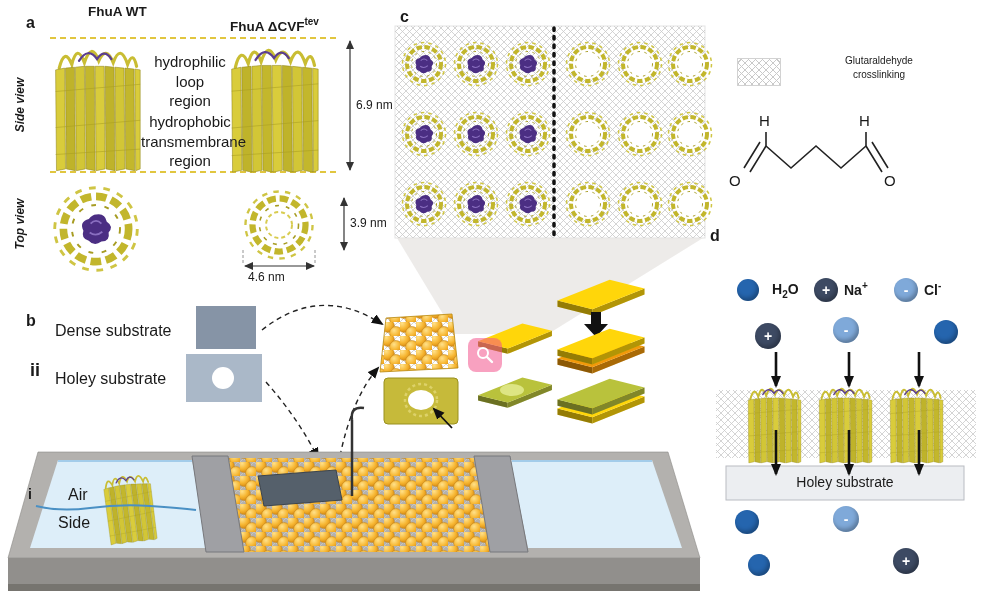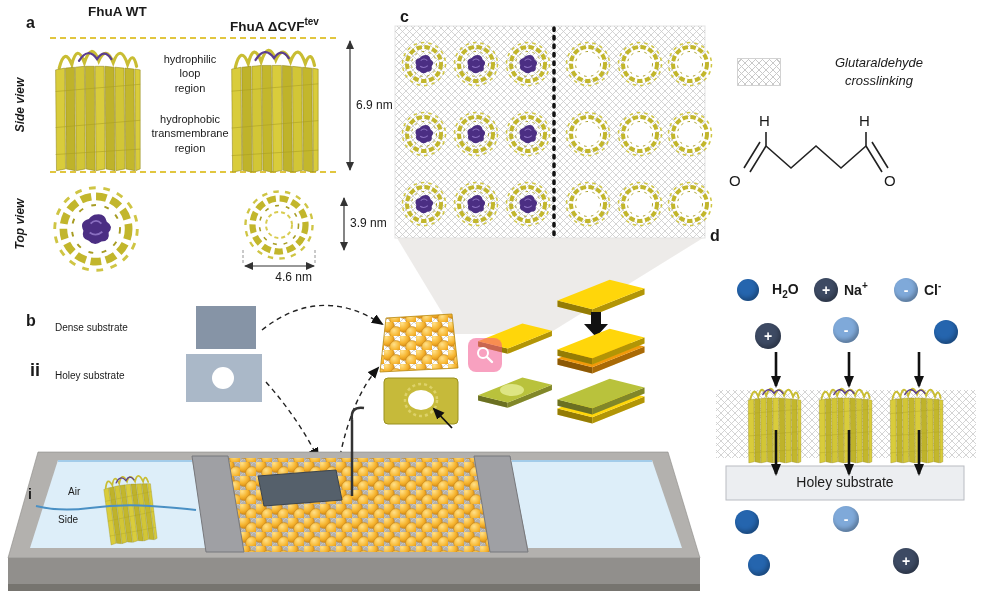--- a/index.html
+++ b/index.html
@@ -3,30 +3,30 @@
 <meta charset="utf-8">
 <style>
   html,body{margin:0;padding:0;background:#fff;}
   .fig{position:relative;width:986px;height:593px;background:#ffffff;overflow:hidden;
        font-family:"Liberation Sans",sans-serif;color:#1a1a1a;}
   .abs{position:absolute;}
   .plabel{font-weight:bold;font-size:16px;}
   .coltitle{font-weight:bold;font-size:13.5px;white-space:nowrap;}
   .rot{position:absolute;font-style:italic;font-weight:bold;font-size:12px;text-align:center;
        transform:rotate(-90deg);white-space:nowrap;}
-  .regionlbl{position:absolute;font-size:11px;line-height:1.3;text-align:center;white-space:pre-line;}
+  .regionlbl{position:absolute;font-size:15px;line-height:1.3;text-align:center;white-space:pre-line;}
   .dim{position:absolute;font-size:12px;white-space:nowrap;}
-  .lbl14{font-size:10px;white-space:nowrap;text-align:center;}
+  .lbl14{font-size:16px;white-space:nowrap;text-align:center;}
   .ion{position:absolute;border-radius:50%;color:#fff;font-weight:bold;
        display:flex;align-items:center;justify-content:center;font-size:14px;line-height:1;
        box-shadow:inset -2px -3px 4px rgba(0,0,0,.28);}
   .hatchswatch{position:absolute;border:1px solid #d2d2d2;
        background-image:repeating-linear-gradient(45deg,#c9c9c9 0,#c9c9c9 1px,transparent 1px,transparent 5px),
                         repeating-linear-gradient(-45deg,#c9c9c9 0,#c9c9c9 1px,transparent 1px,transparent 5px);}
-  .glutitle{position:absolute;font-size:13px;text-align:center;white-space:pre-line;line-height:1.35;font-style:italic;}
+  .glutitle{position:absolute;font-size:10px;text-align:center;white-space:pre-line;line-height:1.35;}
   .atom{position:absolute;font-size:15px;font-weight:normal;}
   .badge{position:absolute;background:rgba(242,84,140,.55);border-radius:8px;
        display:flex;align-items:center;justify-content:center;}
   .dtitle{font-weight:bold;font-size:14.5px;white-space:nowrap;}
   .legendlbl{position:absolute;font-size:14px;font-weight:bold;white-space:nowrap;}
   sub,sup{font-size:10px;}
   .substratebar{position:absolute;font-size:14px;text-align:center;white-space:nowrap;}
 </style>
 </head>
 <body>
@@ -242,21 +242,21 @@
   <div class="rot" style="left:-18px;top:98px;width:76px">Side view</div>
   <div class="rot" style="left:-15px;top:217px;width:70px">Top view</div>
   <div class="regionlbl" style="left:150px;top:52px;width:80px">hydrophilic
 loop
 region</div>
   <div class="regionlbl" style="left:141px;top:112px;width:98px">hydrophobic
 transmembrane
 region</div>
   <div class="dim" style="left:356px;top:98px">6.9 nm</div>
   <div class="dim" style="left:350px;top:216px">3.9 nm</div>
-  <div class="dim" style="left:248px;top:270px;width:64px;text-align:right">4.6 nm</div>
+  <div class="dim" style="left:248px;top:270px;width:64px;text-align:left">4.6 nm</div>
 
   <div class="abs plabel" style="left:26px;top:312px">b</div>
   <div class="abs lbl14" style="left:55px;top:322px">Dense substrate</div>
   <div class="abs plabel" style="left:30px;top:360px;font-size:18px">ii</div>
   <div class="abs lbl14" style="left:55px;top:370px">Holey substrate</div>
   <div class="abs plabel" style="left:28px;top:486px;font-size:14px">i</div>
   <div class="abs lbl14" style="left:68px;top:486px">Air</div>
   <div class="abs lbl14" style="left:58px;top:514px">Side</div>
 
   <div class="abs plabel" style="left:400px;top:8px">c</div>

